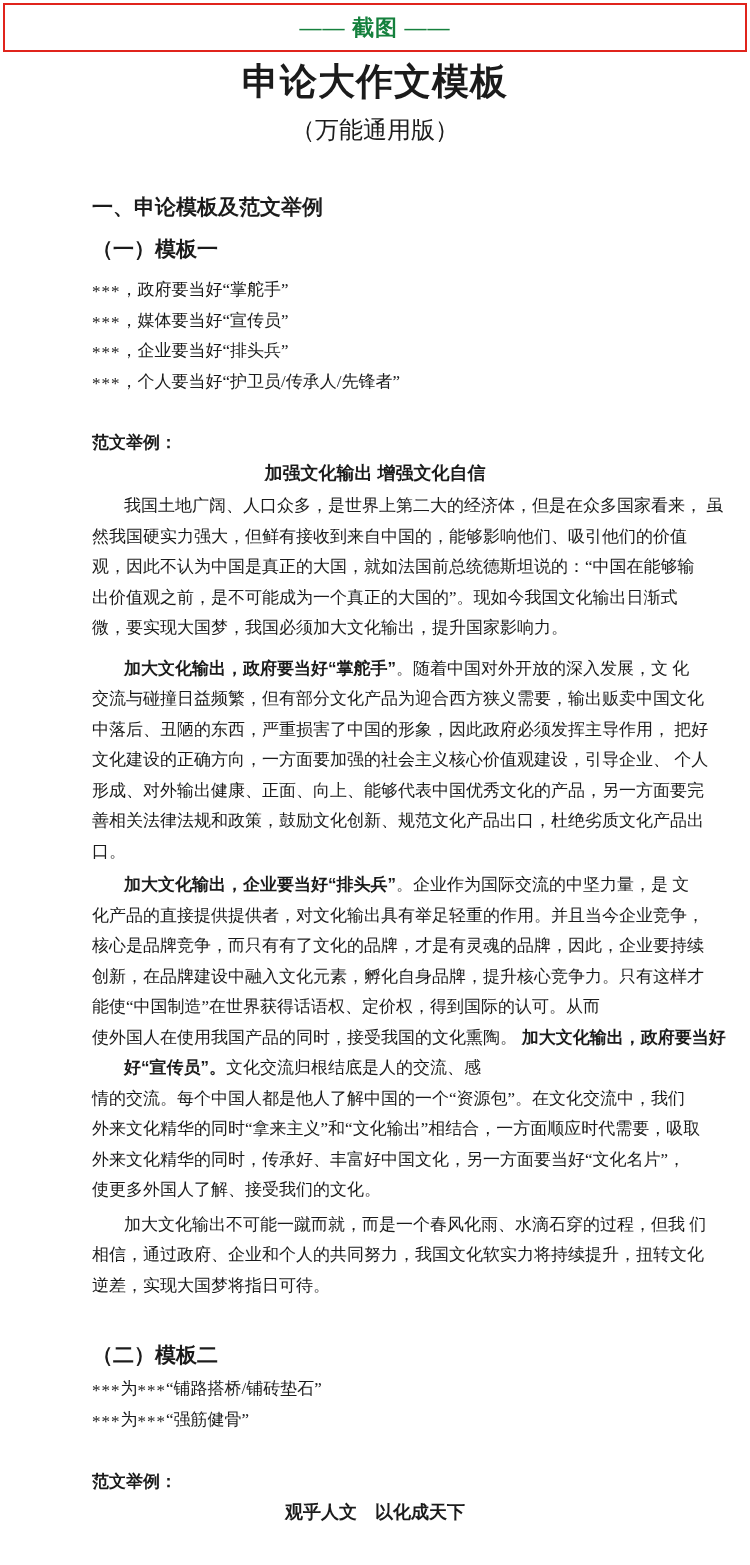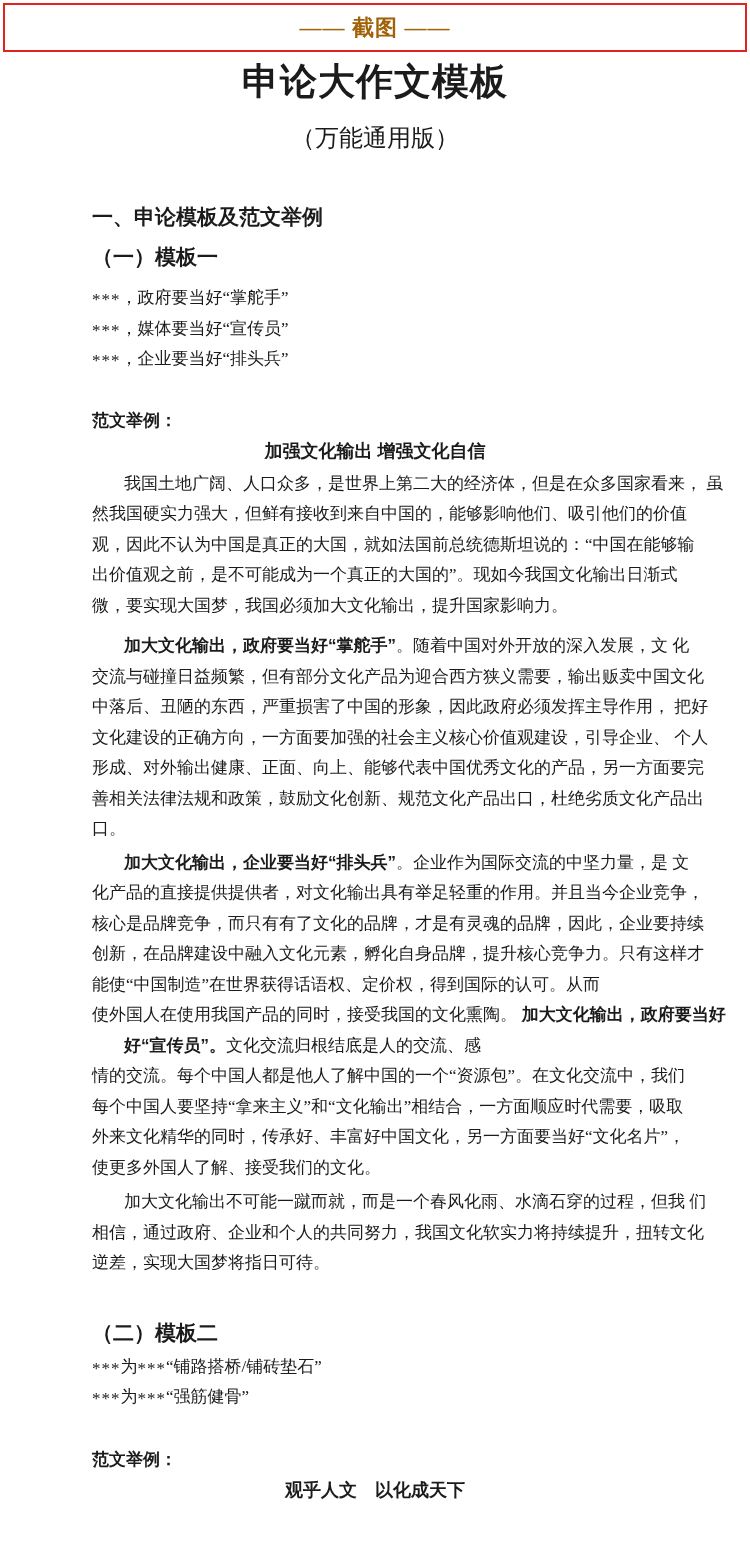--- a/index.html
+++ b/index.html
@@ -11,25 +11,25 @@
 
   
   .banner{box-sizing:border-box;margin:3px 3px 0 3px;height:49px;
           border:2px solid var(--red);display:flex;align-items:center;justify-content:center;}
   .banner-text{font-family:"Liberation Serif","DejaVu Serif",serif;
                font-weight:700;font-size:22px;color:var(--red);letter-spacing:1px;}
 
   
   .doc-title{margin:8px 0 0 0;text-align:center;font-size:37px;line-height:44px;
              font-weight:700;letter-spacing:1px;}
-  .doc-subtitle{margin:16px;text-align:center;font-size:24px;line-height:36px;font-weight:400;}
+  .doc-subtitle{margin:8px;text-align:center;font-size:24px;line-height:36px;font-weight:400;}
 
   
   .sec-h{margin:48px 0 0 92px;font-size:21px;line-height:26px;font-weight:700;
-         font-family:Liberation Serif, serif;}
+         font-family:Liberation Mono, monospace;}
   .sub-h{margin:13px 0 0 92px;font-size:21px;line-height:28px;font-weight:700;
          font-family:"Liberation Sans","DejaVu Sans",sans-serif;}
   .sub-h.h2b{margin-top:40px;}
 
   
   .tpl-lines{margin:12px 0 0 92px;font-size:17px;line-height:30.5px;}
   #tpl2-lines{margin-top:5px;}
   .tpl-lines .line{white-space:nowrap;}
   .ast{position:relative;top:2px;letter-spacing:1px;}
 
@@ -49,33 +49,34 @@
   .essay-body .para:nth-child(3){margin-top:3px;}
   .essay-body .para:nth-child(4){margin-top:4px;}
   .b{font-family:"Liberation Sans","DejaVu Sans",sans-serif;font-weight:700;}
 </style>
 </head>
 <body>
 
 <div class="page">
 
   <div class="banner" style="border-color: rgb(224, 36, 28);">
-    <span class="banner-text" style="color: #a16207;">—— 截图 ——</span>
+    <span class="banner-text" style="color: #15803d;">—— 截图 ——</span>
   </div>
 
   <div class="doc-title">申论大作文模板</div>
   <div class="doc-subtitle">（万能通用版）</div>
 
   <div class="sec-h">一、申论模板及范文举例</div>
 
   <div class="sub-h">（一）模板一</div>
   <div class="tpl-lines" id="tpl1-lines">
       <div class="line"><span class="ast">***</span><span>，政府要当好“掌舵手”</span></div>
       <div class="line"><span class="ast">***</span><span>，媒体要当好“宣传员”</span></div>
       <div class="line"><span class="ast">***</span><span>，企业要当好“排头兵”</span></div>
+      <div class="line"><span class="ast">***</span><span>，个人要当好“护卫员/传承人/先锋者”</span></div>
     </div>
 
   <div class="ex-label">范文举例：</div>
   <div class="essay-title">加强文化输出 增强文化自信</div>
 
   <div class="essay-body" id="essay1-body">
       <div class="para">
         <div class="line indent"><span>我国土地广阔、人口众多，是世界上第二大的经济体，但是在众多国家看来， 虽</span></div>
         <div class="line"><span>然我国硬实力强大，但鲜有接收到来自中国的，能够影响他们、吸引他们的价值</span></div>
         <div class="line"><span>观，因此不认为中国是真正的大国，就如法国前总统德斯坦说的：“中国在能够输</span></div>
@@ -93,21 +94,21 @@
       </div>
       <div class="para">
         <div class="line indent"><span class="b">加大文化输出，企业要当好“排头兵”</span><span>。企业作为国际交流的中坚力量，是 文</span></div>
         <div class="line"><span>化产品的直接提供提供者，对文化输出具有举足轻重的作用。并且当今企业竞争，</span></div>
         <div class="line"><span>核心是品牌竞争，而只有有了文化的品牌，才是有灵魂的品牌，因此，企业要持续</span></div>
         <div class="line"><span>创新，在品牌建设中融入文化元素，孵化自身品牌，提升核心竞争力。只有这样才</span></div>
         <div class="line"><span>能使“中国制造”在世界获得话语权、定价权，得到国际的认可。从而</span></div>
         <div class="line"><span>使外国人在使用我国产品的同时，接受我国的文化熏陶。</span><span class="b"> 加大文化输出，政府要当好</span></div>
         <div class="line indent"><span class="b">好“宣传员”。</span><span>文化交流归根结底是人的交流、感</span></div>
         <div class="line"><span>情的交流。每个中国人都是他人了解中国的一个“资源包”。在文化交流中，我们</span></div>
-        <div class="line"><span>每个中国人要坚持“拿来主义”和“文化输出”相结合，一方面顺应时代需要，吸取</span></div>
+        <div class="line"><span>外来文化精华的同时“拿来主义”和“文化输出”相结合，一方面顺应时代需要，吸取</span></div>
         <div class="line"><span>外来文化精华的同时，传承好、丰富好中国文化，另一方面要当好“文化名片”，</span></div>
         <div class="line"><span>使更多外国人了解、接受我们的文化。</span></div>
       </div>
       <div class="para">
         <div class="line indent"><span>加大文化输出不可能一蹴而就，而是一个春风化雨、水滴石穿的过程，但我 们</span></div>
         <div class="line"><span>相信，通过政府、企业和个人的共同努力，我国文化软实力将持续提升，扭转文化</span></div>
         <div class="line"><span>逆差，实现大国梦将指日可待。</span></div>
       </div>
     </div>
 

